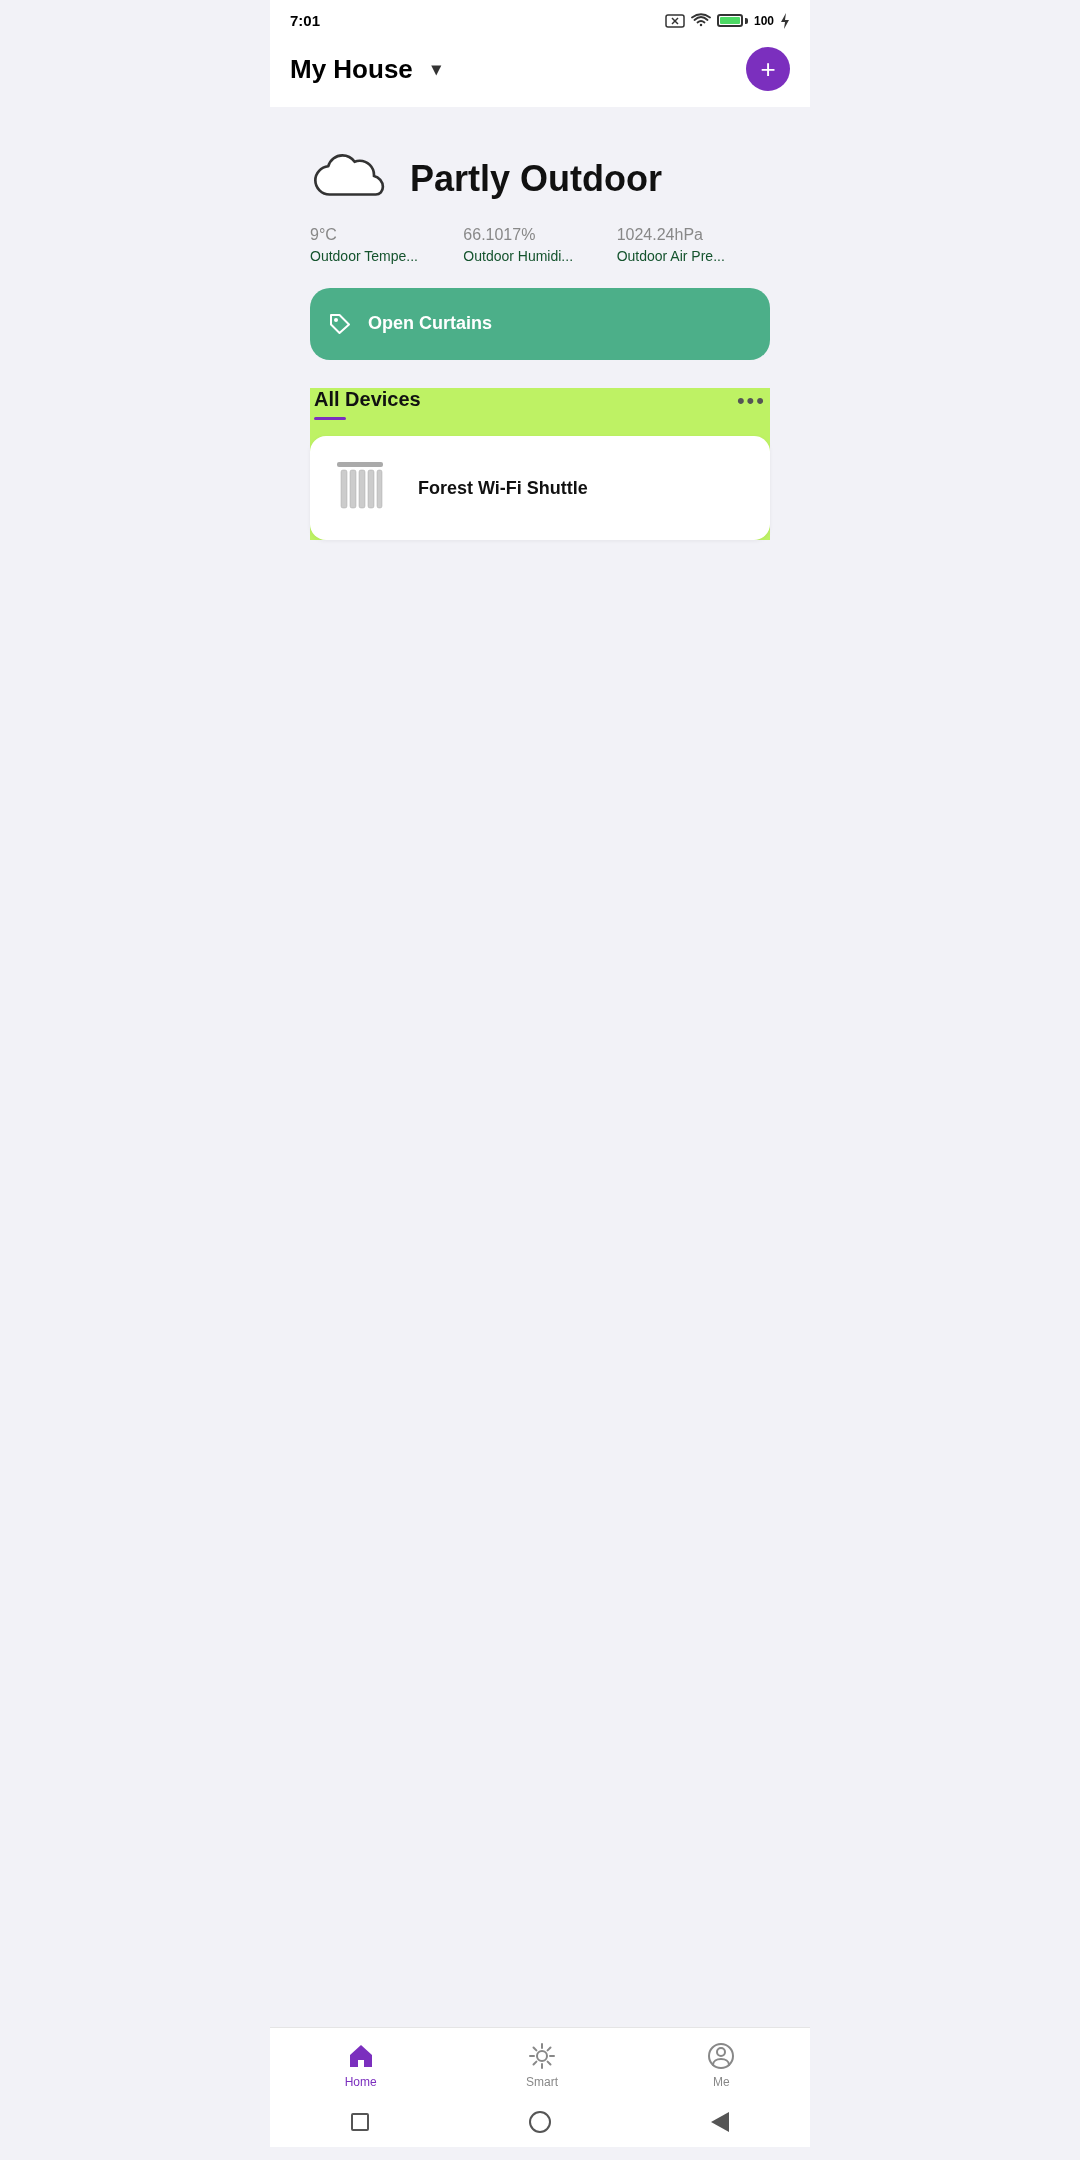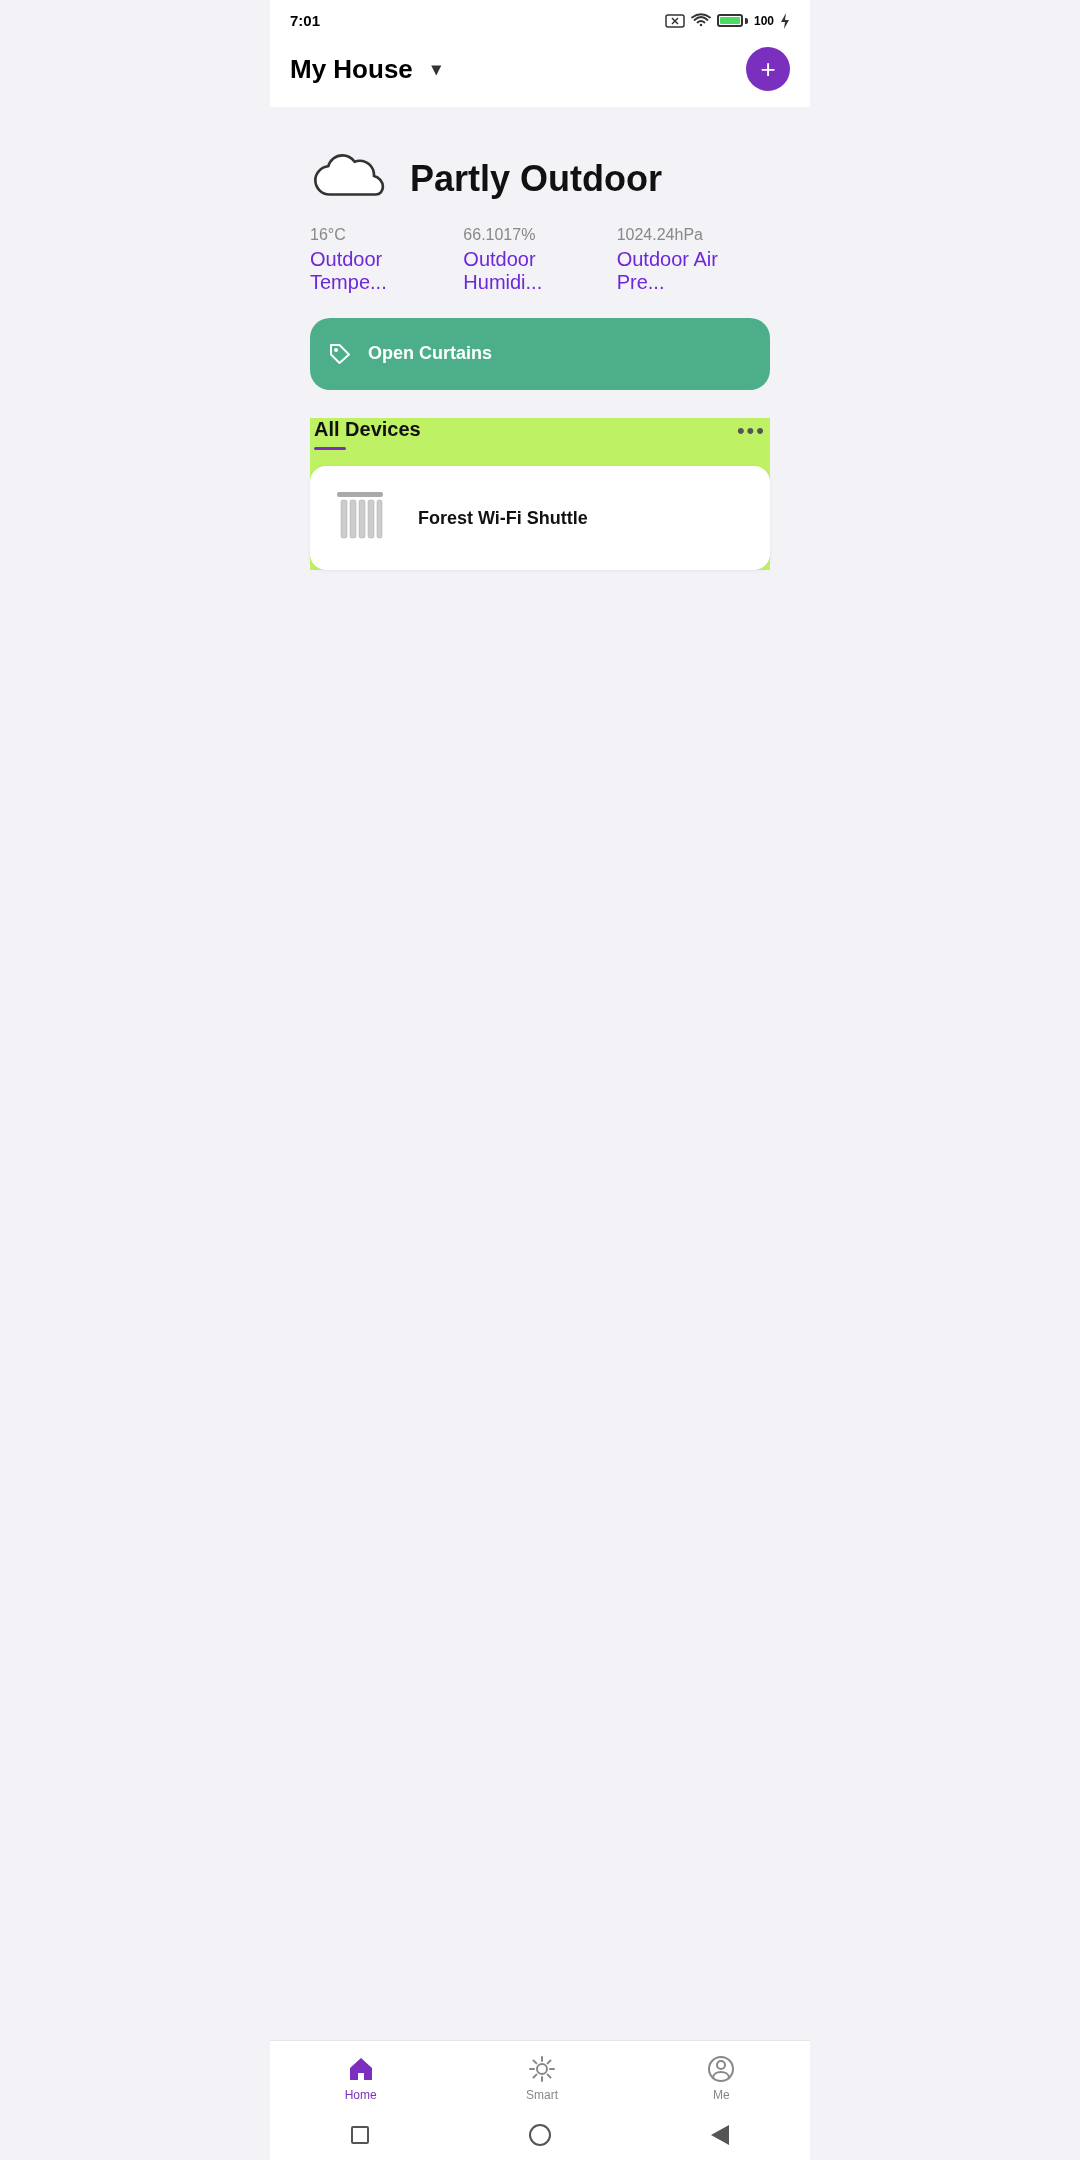--- a/index.html
+++ b/index.html
@@ -147,22 +147,22 @@
     }
 
     .stat-value {
       font-size: 16px;
       color: #888;
       font-weight: 400;
       margin-bottom: 4px;
     }
 
     .stat-label {
-      font-size: 20px;
-      color: #6d28d9;
+      font-size: 14px;
+      color: #14532d;
     }
 
     
     .curtain-buttons {
       display: flex;
       gap: 14px;
       margin-top: 24px;
       margin-bottom: 28px;
     }
 
@@ -258,21 +258,21 @@
 
     .device-name {
       font-size: 18px;
       font-weight: 700;
       color: #111;
     }
 
     
     .bottom-nav {
       position: fixed;
-      bottom: 0;
+      bottom: 13px;
       left: 50%;
       transform: translateX(-50%);
       width: 540px;
       background: #fff;
       border-top: 1px solid #e5e5e5;
     }
 
     .nav-items {
       display: flex;
       justify-content: space-around;
@@ -388,21 +388,21 @@
     <div class="weather-header">
 
       <svg class="cloud-icon" viewBox="0 0 90 60" fill="none" xmlns="http://www.w3.org/2000/svg">
         <path d="M72 48H22C13.2 48 6 40.8 6 32C6 23.8 12.4 17 20.6 16.2C22.4 9.2 28.8 4 36.4 4C42 4 47 6.8 50.2 11.2C52 10.4 54 10 56 10C64.8 10 72 17.2 72 26C72 26.4 72 26.8 71.9 27.2C77.6 28.4 82 33.4 82 39.4C82 44.2 78.6 48 74 48H72Z" fill="white" stroke="#333" stroke-width="3" stroke-linejoin="round"></path>
       </svg>
       <span class="weather-label">Partly Outdoor</span>
     </div>
 
     <div class="weather-stats">
       <div class="weather-stat">
-        <div class="stat-value">16°C</div>
+        <div class="stat-value">9°C</div>
         <div class="stat-label">Outdoor Tempe...</div>
       </div>
       <div class="weather-stat">
         <div class="stat-value">66.1017%</div>
         <div class="stat-label">Outdoor Humidi...</div>
       </div>
       <div class="weather-stat">
         <div class="stat-value">1024.24hPa</div>
         <div class="stat-label">Outdoor Air Pre...</div>
       </div>

